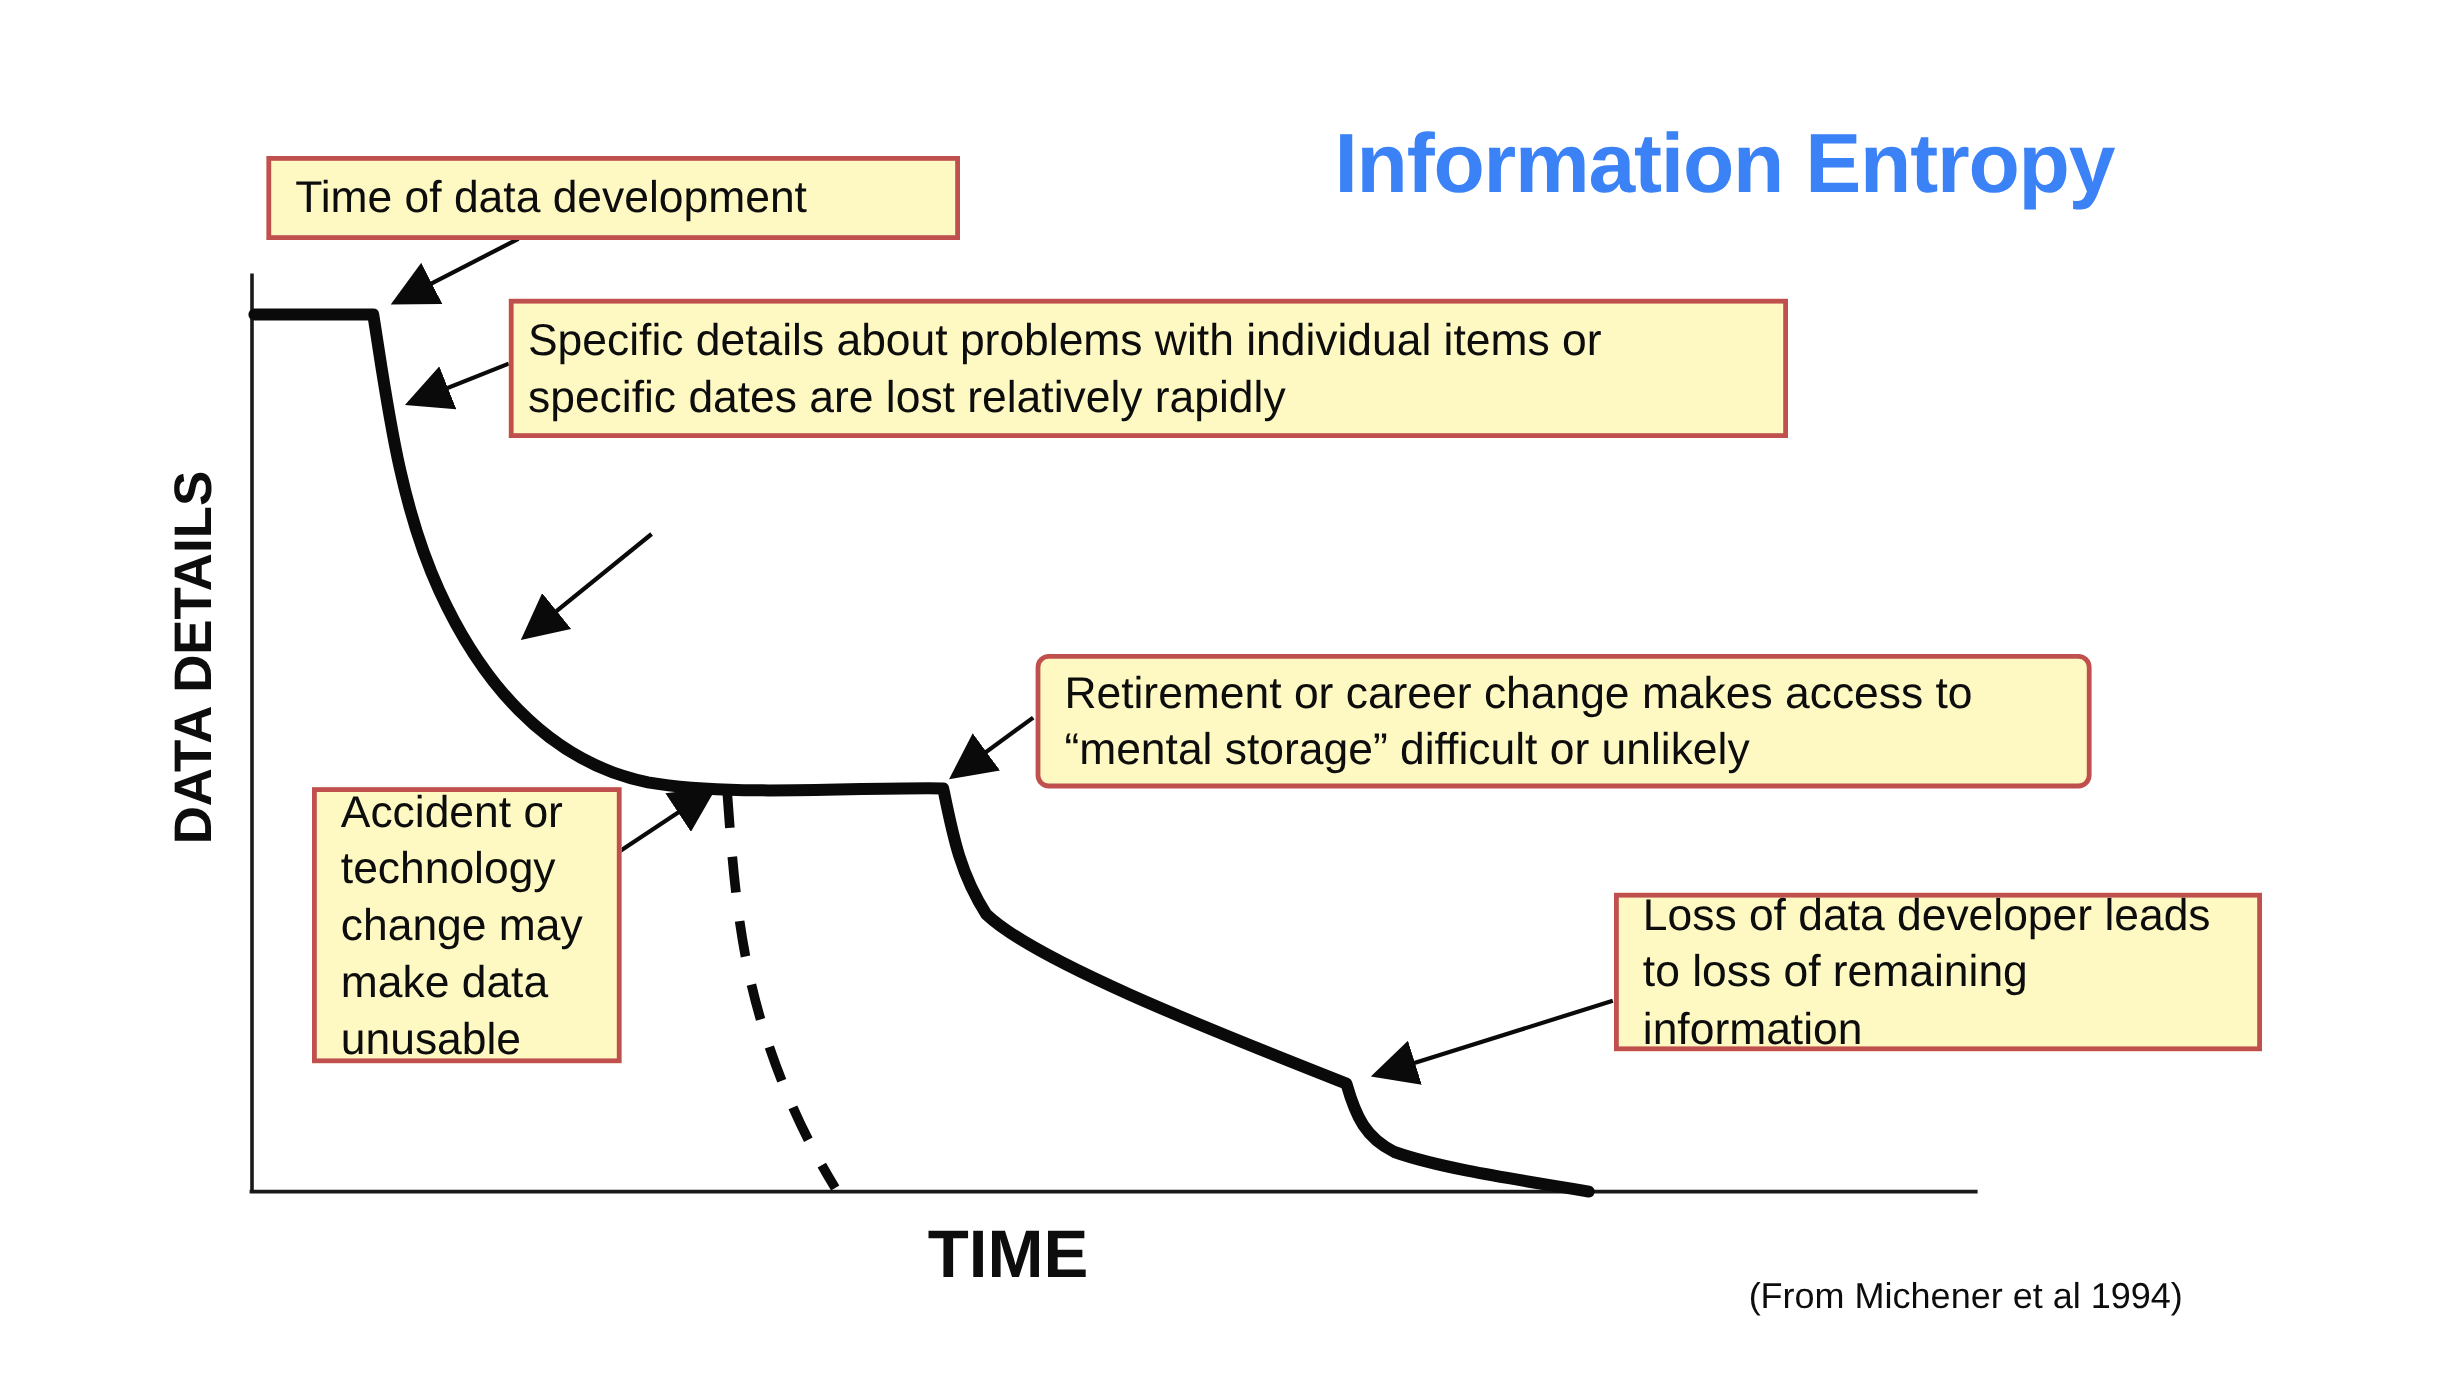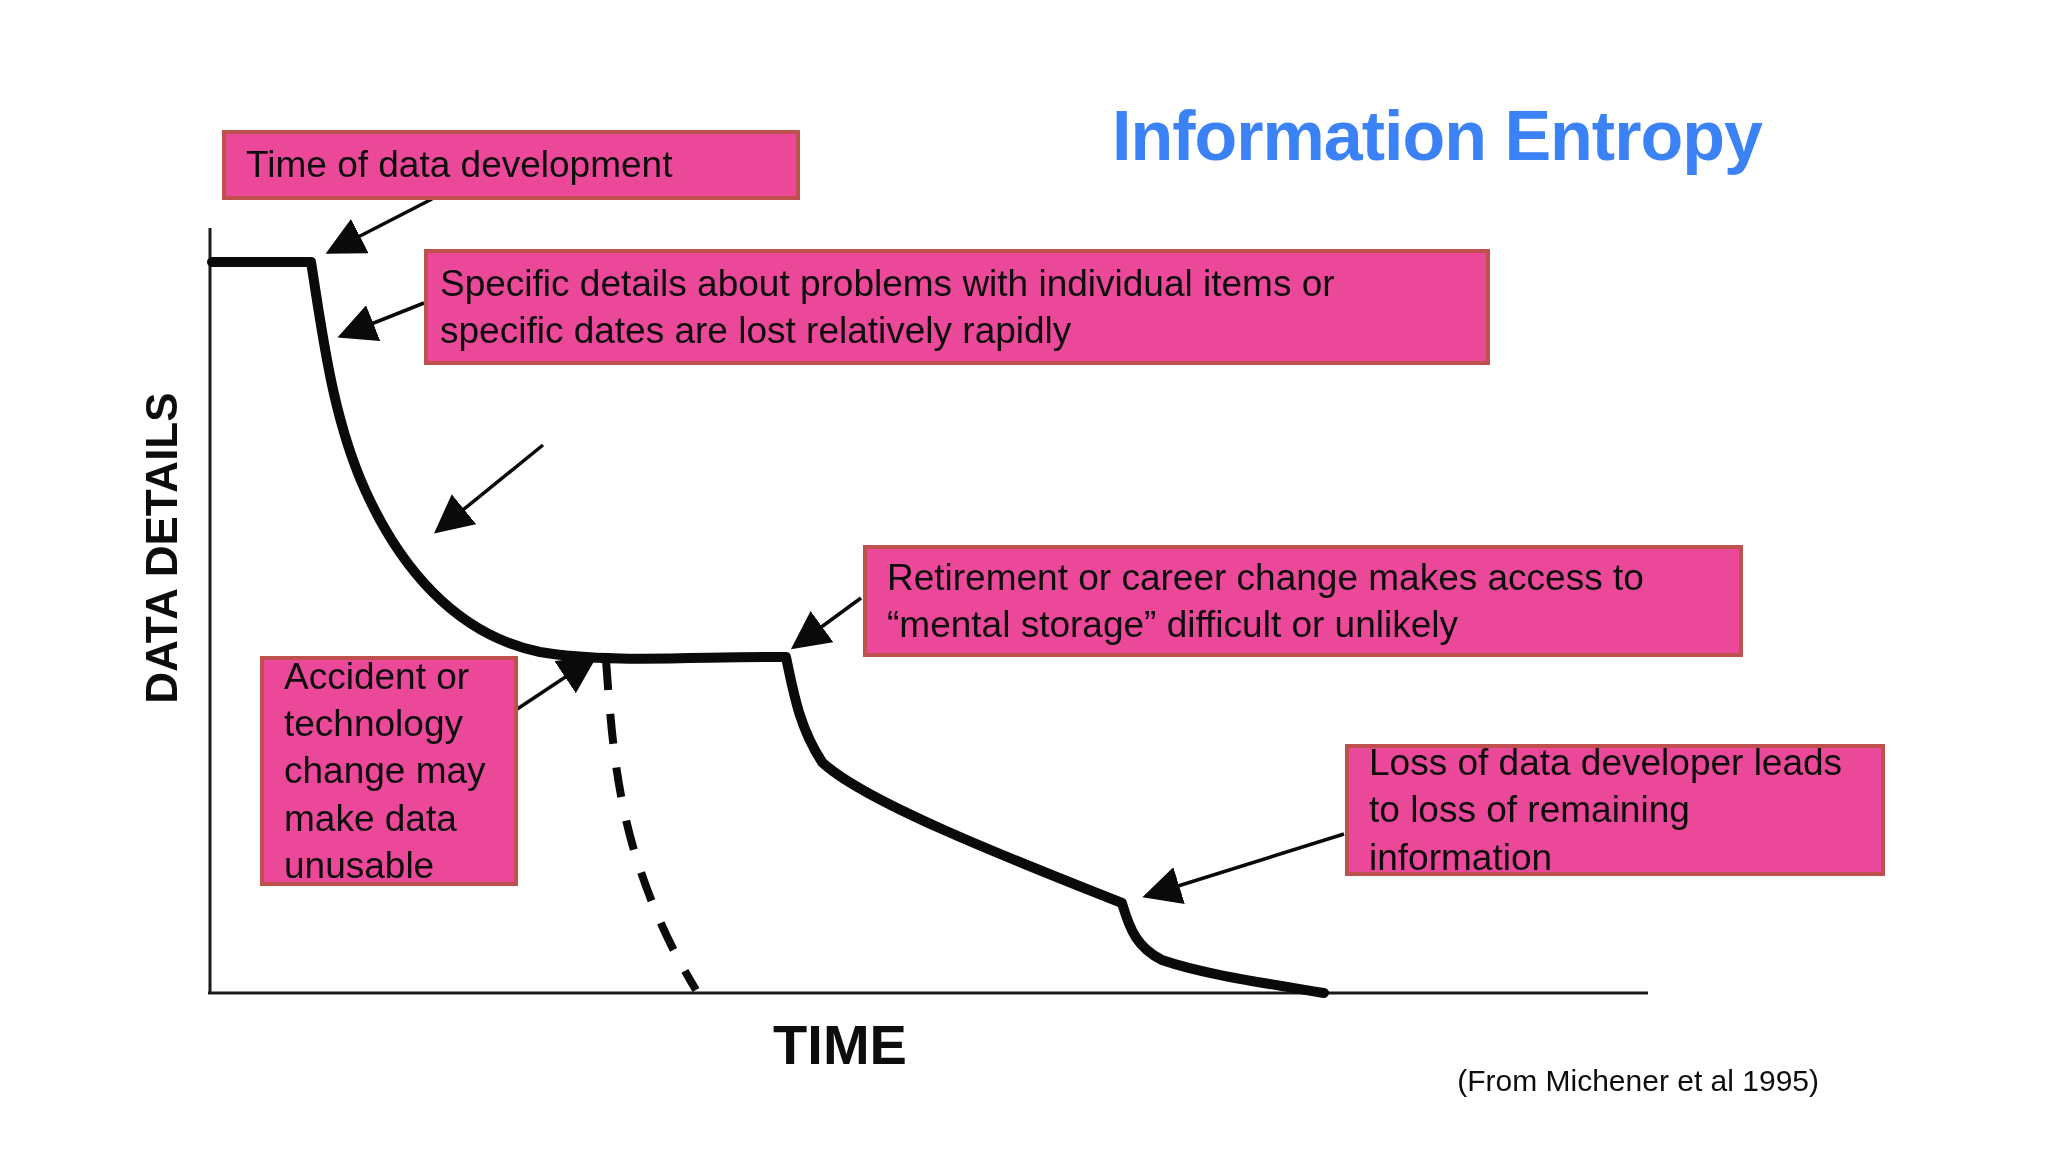--- a/index.html
+++ b/index.html
@@ -3,21 +3,21 @@
 <meta charset="utf-8">
 <style>
   html,body { margin:0; padding:0; background:#ffffff; }
   #board {
     position:relative; width:2048px; height:1152px; background:#ffffff;
     font-family:"Liberation Sans", sans-serif; color:#111; overflow:hidden;
   }
   #fig-svg { position:absolute; left:0; top:0; width:2048px; height:1152px; }
   .note-box {
     position:absolute; box-sizing:border-box;
-    border:4px solid #c0504d; background:#ec4899;
+    border:4px solid #c0504d; background:#fef9c3;
     display:flex; align-items:center;
     padding:8px 20px;
     font-size:37px; line-height:1.28; color:#0d0d0d;
   }
   #title {
     position:absolute; left:1112px; top:96px;
     font-size:70px; font-weight:bold; color:#3b82f6;
     letter-spacing:-1px; white-space:nowrap;
   }
   #ylabel {
@@ -65,32 +65,32 @@
     <path d="M 424 303 L 341 336" stroke="#0a0a0a" stroke-width="3.5" fill="none" marker-end="url(#ah)"></path>
     <path d="M 543 445 L 437 531" stroke="#0a0a0a" stroke-width="3.5" fill="none" marker-end="url(#ah)"></path>
     <path d="M 861 598 L 794 647" stroke="#0a0a0a" stroke-width="3.5" fill="none" marker-end="url(#ah)"></path>
     <path d="M 481 733 L 594 658" stroke="#0a0a0a" stroke-width="3.5" fill="none" marker-end="url(#ah)"></path>
     <path d="M 1344 834 L 1146 896" stroke="#0a0a0a" stroke-width="3.5" fill="none" marker-end="url(#ah)"></path>
   </svg>
 
   <div id="title">Information Entropy</div>
   <div id="ylabel">DATA DETAILS</div>
   <div id="xlabel">TIME</div>
-  <div id="attribution">(From Michener et al 1995)</div>
+  <div id="attribution">(From Michener et al 1994)</div>
 
   <div class="note-box" style="left:222px; top:130px; width:578px; height:70px;">
     <span>Time of data development</span>
   </div>
 
   <div class="note-box" style="left:424px; top:249px; width:1066px; height:116px;padding-left:12px;">
     <span>Specific details about problems with individual items or specific dates are lost relatively rapidly</span>
   </div>
 
 
-  <div class="note-box" style="left:863px; top:545px; width:880px; height:112px;">
+  <div class="note-box" style="left:863px; top:545px; width:880px; height:112px;border-radius:11px;">
     <span>Retirement or career change makes access to “mental storage” difficult or unlikely</span>
   </div>
 
   <div class="note-box" style="left:220px; top:656px; width:258px; height:230px;margin-left:40px;">
     <span>Accident or technology change may make data unusable</span>
   </div>
 
   <div class="note-box" style="left:1345px; top:744px; width:540px; height:132px;">
     <span>Loss of data developer leads to loss of remaining information</span>
   </div>

